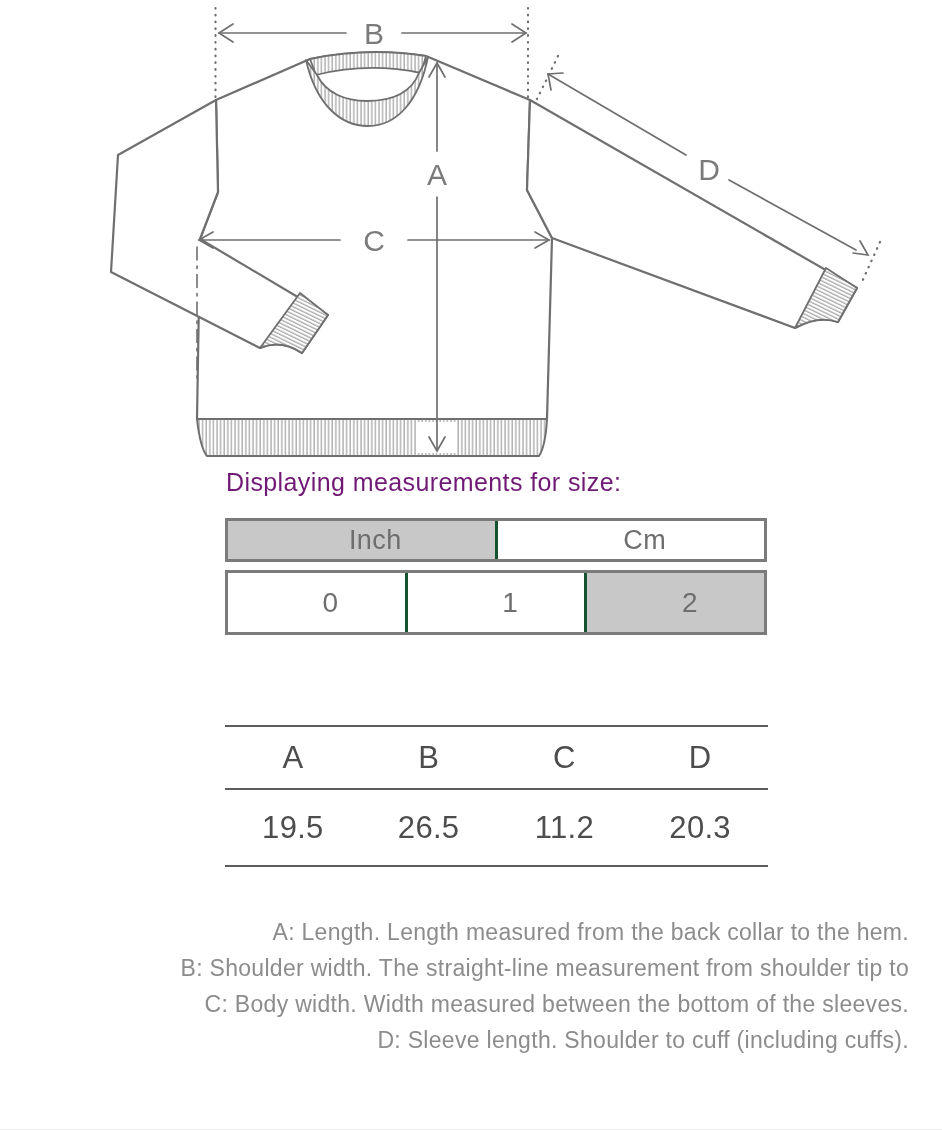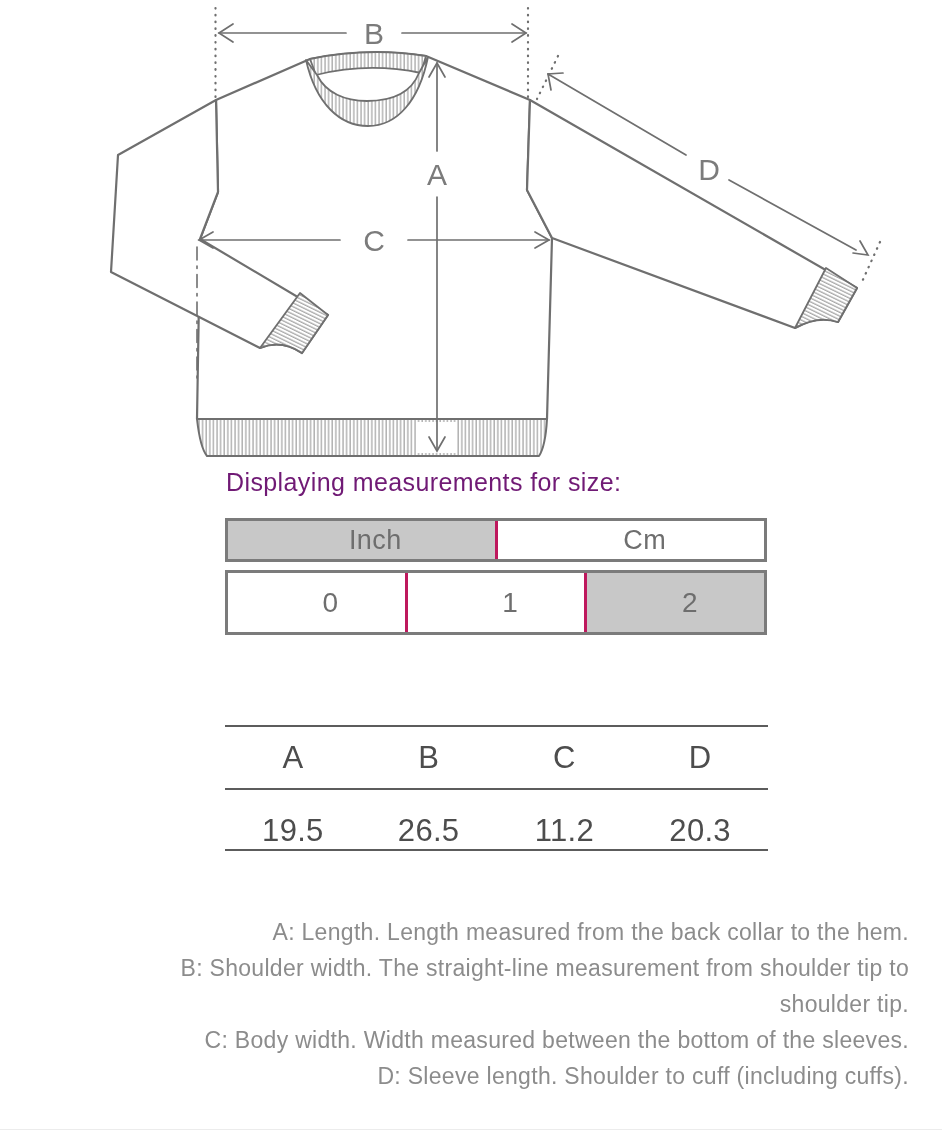--- a/index.html
+++ b/index.html
@@ -18,33 +18,33 @@
   .selector-row {
     position:absolute; left:225px; width:542px; display:flex;
     border:3px solid #7b7b7b; box-sizing:border-box; background:#ffffff;
   }
   .selector-row.units { top:518px; height:44px; }
   .selector-row.sizes { top:570px; height:65px; }
   .selector-cell {
     flex:1 1 0; display:flex; align-items:center; justify-content:center;
     color:#6e6e6e; cursor:pointer; background:#ffffff;padding-left:28px;
   }
-  .selector-cell + .selector-cell { border-left:3px solid #be185d; }
+  .selector-cell + .selector-cell { border-left:3px solid #14532d; }
   .selector-cell.selected { background:#c8c8c8; }
   .units .selector-cell { font-size:27px; letter-spacing:0.4px; }
   .sizes .selector-cell { font-size:28px; }
 
   .meas-table {
     position:absolute; left:225px; top:725px; width:543px;
     border-top:2px solid #5c5c5c; border-bottom:2px solid #5c5c5c;
     box-sizing:border-box;
   }
   .meas-row { display:flex; align-items:center; }
   .meas-row.head { height:61px; border-bottom:2px solid #5c5c5c; }
-  .meas-row.vals { height:59px;align-items:flex-end; }
+  .meas-row.vals { height:75px; }
   .meas-cell {
     flex:1 1 0; text-align:center; color:#4d4d4d; font-size:31px;
     letter-spacing:0.3px;
   }
 
   .descriptions {
     position:absolute; left:109px; top:914px; width:800px;
     font-size:23px; line-height:36px; letter-spacing:0.3px; color:#8c8c8c;
   }
   .desc-line { white-space:nowrap;text-align:right; }
@@ -150,18 +150,17 @@
       <div class="meas-cell">19.5</div>
       <div class="meas-cell">26.5</div>
       <div class="meas-cell">11.2</div>
       <div class="meas-cell">20.3</div>
     </div>
   </div>
 
   <div class="descriptions">
     <div class="desc-line">A: Length. Length measured from the back collar to the hem.</div>
     <div class="desc-line">B: Shoulder width. The straight-line measurement from shoulder tip to</div>
-    <div class="desc-line">shoulder tip.</div>
     <div class="desc-line">C: Body width. Width measured between the bottom of the sleeves.</div>
     <div class="desc-line">D: Sleeve length. Shoulder to cuff (including cuffs).</div>
   </div>
 
 </div>
 
 </body></html>

